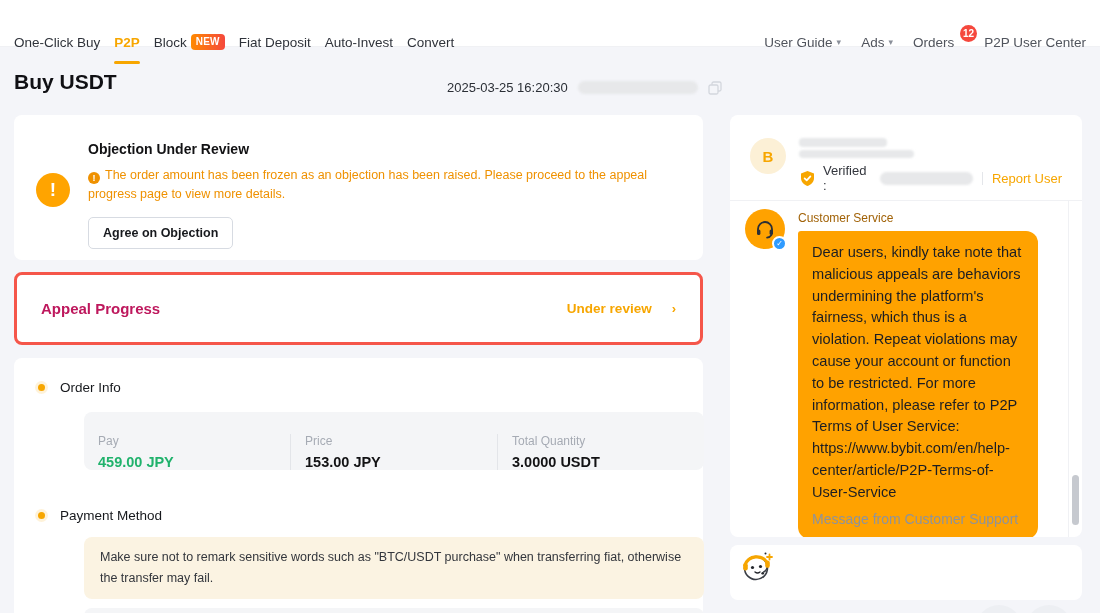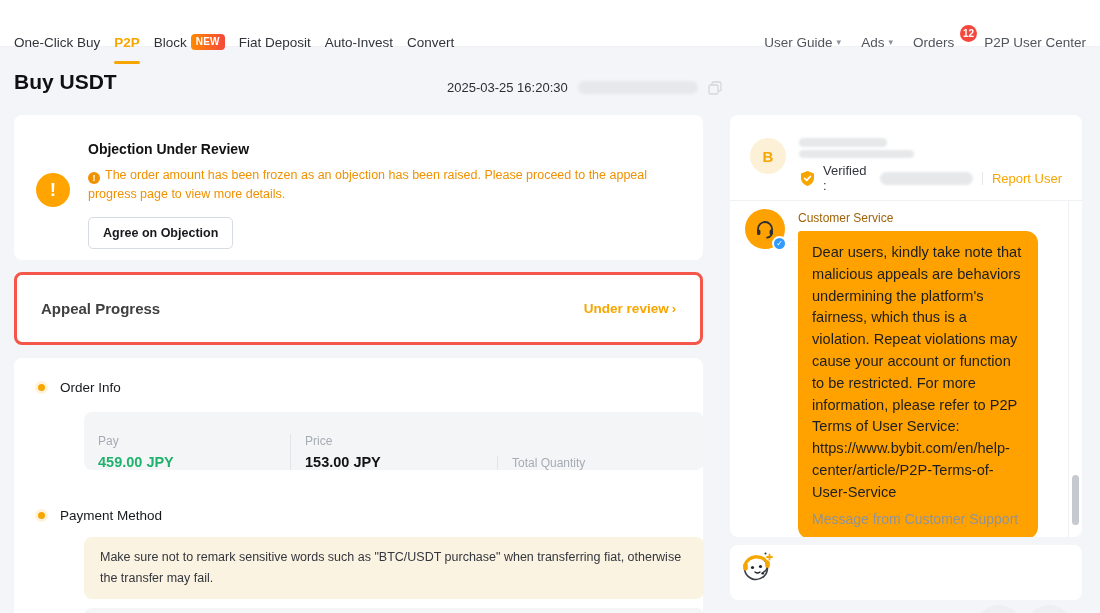--- a/index.html
+++ b/index.html
@@ -35,22 +35,22 @@
   .card-objection { left:14px; top:115px; width:689px; height:145px; }
   .obj-big-icon { position:absolute; left:22px; top:58px; width:34px; height:34px; border-radius:50%; background:#ffa400; color:#fff; font-size:19px; font-weight:700; display:flex; align-items:center; justify-content:center; }
   .obj-content { position:absolute; left:74px; top:26px; right:26px; }
   .obj-title { font-size:14px; font-weight:700; color:#121214; }
   .obj-warning { margin-top:9px; font-size:12.5px; line-height:19px; color:#ef9100; }
   .warn-dot { display:inline-flex; width:12px; height:12px; border-radius:50%; background:#ef9100; color:#fff; font-size:9px; font-weight:700; align-items:center; justify-content:center; vertical-align:-1.5px; margin-right:5px; }
   .agree-btn { margin-top:13px; display:inline-block; background:#fff; border:1px solid #d7dbe2; border-radius:5px; padding:8px 14px; font-size:12.5px; font-weight:700; color:#17191d; cursor:pointer; font-family:"Liberation Sans", sans-serif; }
 
   
   .card-appeal { left:14px; top:272px; width:689px; height:73px; border:3px solid var(--alert-red,#f5564a); display:flex; align-items:center; justify-content:space-between; padding:0 24px; border-radius:8px; }
-  .appeal-title { font-size:15px; font-weight:700; color:#404040; }
-  .appeal-status { font-size:13.5px; font-weight:600; color:var(--brand,#f7a600); cursor:pointer; display:flex; gap:3px; }
+  .appeal-title { font-size:15px; font-weight:700; color:#be185d; }
+  .appeal-status { font-size:13.5px; font-weight:600; color:var(--brand,#f7a600); cursor:pointer; display:flex; gap:20px; }
   .appeal-status .chev { font-size:13px; }
 
   
   .card-main { left:14px; top:358px; width:689px; height:270px; padding:22px 24px; }
   .section-row { display:flex; align-items:center; gap:15px; }
   .bullet { width:7px; height:7px; border-radius:50%; background:var(--brand,#f7a600); box-shadow:0 0 0 3px rgba(247,166,0,.15); }
   .section-label { font-size:13.5px; color:#17191d; }
   .info-box { margin:17px 0 0 46px; width:620px; height:58px; background:#f4f5f7; border-radius:8px; display:flex; align-items:flex-end; }
   .info-col { padding-left:14px; flex:1; }
   .info-col + .info-col { border-left:1px solid #e3e5e9; }
@@ -178,20 +178,21 @@
       <div class="info-col">
         <div class="lbl">Pay</div>
         <div class="val green">459.00 JPY</div>
       </div>
       <div class="info-col">
         <div class="lbl">Price</div>
         <div class="val">153.00 JPY</div>
       </div>
       <div class="info-col">
         <div class="lbl">Total Quantity</div>
+        <div class="val">3.0000 USDT</div>
       </div>
     </div>
     <div class="section-row payment-row">
       <span class="bullet"></span>
       <span class="section-label">Payment Method</span>
     </div>
     <div class="notice-box">Make sure not to remark sensitive words such as "BTC/USDT purchase" when transferring fiat, otherwise the transfer may fail.</div>
     <div class="bank-box">
       
       

